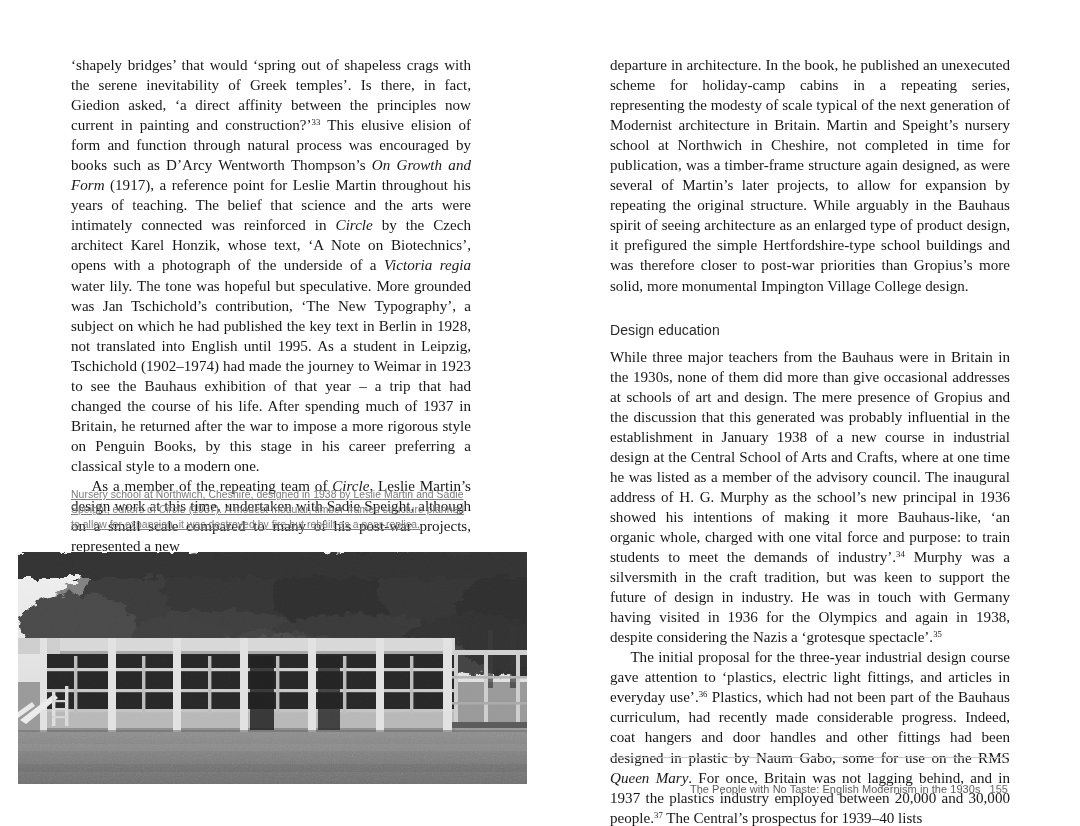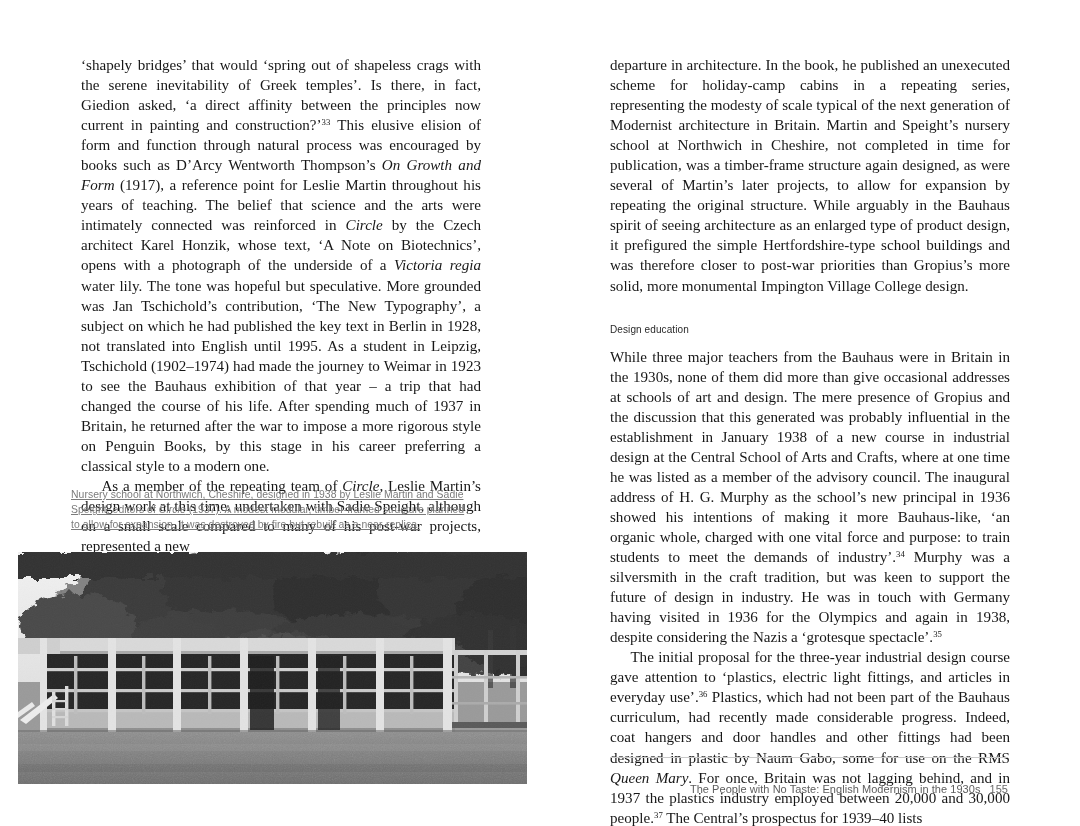--- a/index.html
+++ b/index.html
@@ -28,41 +28,41 @@
     top: 55px;
     width: 400px;
     font-family: "Liberation Serif", serif;
     font-size: 15.1px;
     line-height: 20.05px;
     text-align: justify;
     text-justify: inter-word;
     color: #171717;
     -webkit-font-smoothing: antialiased;
   }
-  .col-left  { left: 81px; }
+  .col-left  { left: 71px; }
   .col-right { left: 610px; }
 
   .col p {
     margin: 0;
     text-align: justify;
   }
   .col p.indent { text-indent: 1.35em; }
 
   i, em { font-style: italic; }
 
   sup {
     font-size: 0.58em;
     vertical-align: 0.52em;
     line-height: 0;
   }
 
   
   .section-heading {
     font-family: "Liberation Sans", sans-serif;
-    font-size: 10px;
+    font-size: 14px;
     font-weight: 400;
     line-height: 20px;
     color: #2a2a2a;
     margin: 0;
     padding: 24px 0 7px 0;
     letter-spacing: 0.1px;
   }
 
   
   .caption {

